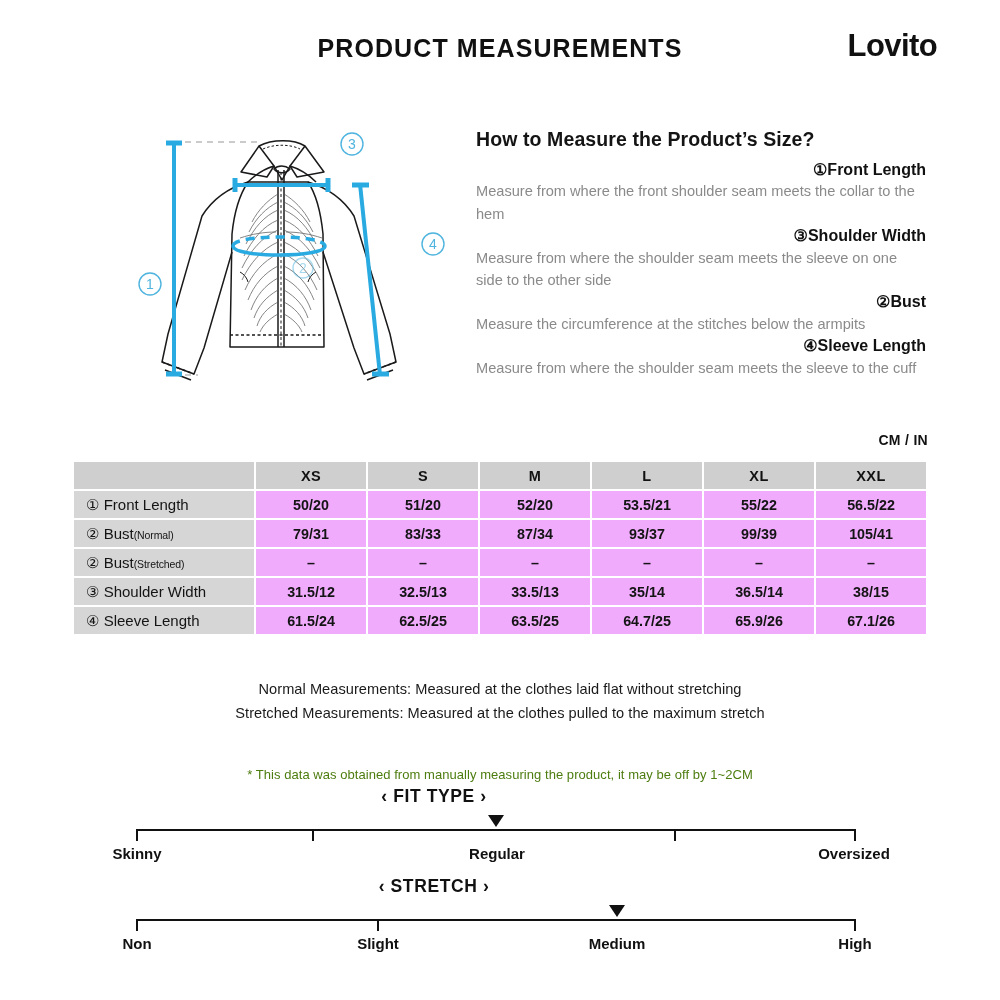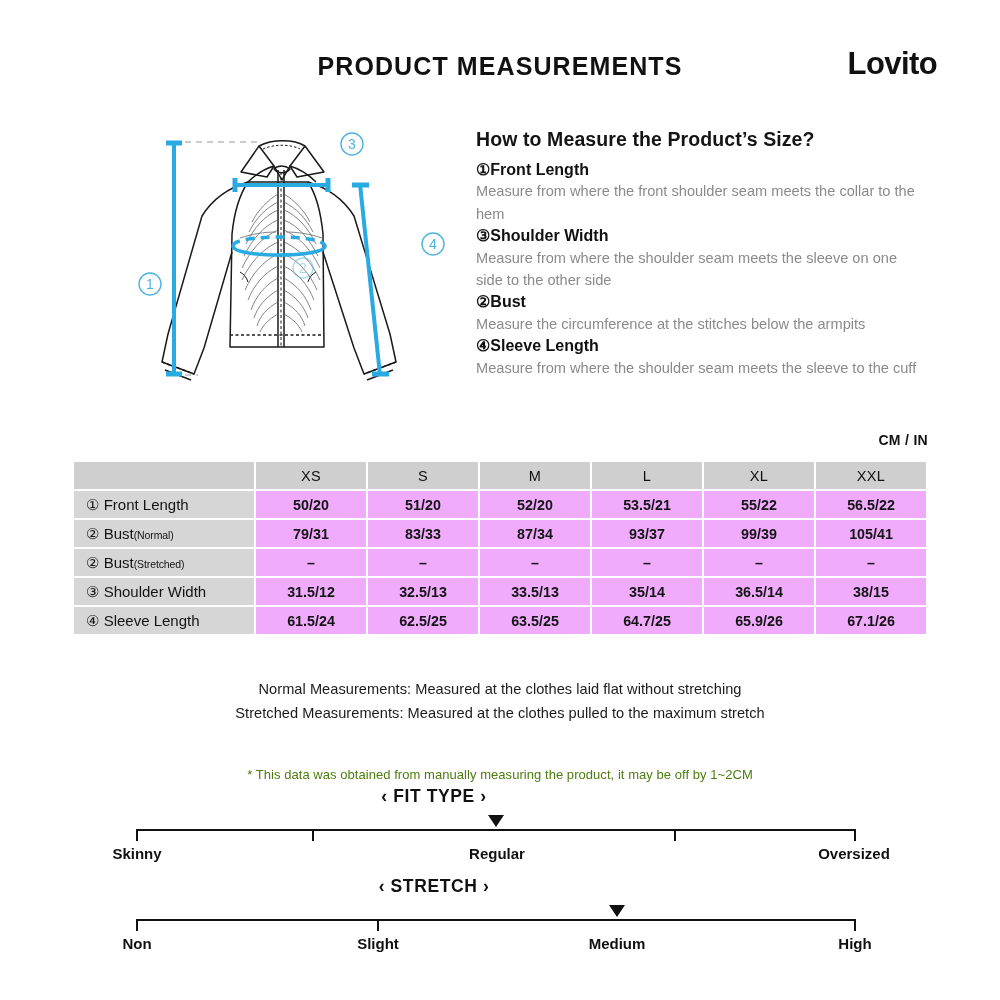--- a/index.html
+++ b/index.html
@@ -6,52 +6,52 @@
   html, body {
     width: 1000px; height: 1000px;
     background: #ffffff;
     font-family: "Liberation Sans", sans-serif;
     color: #1a1a1a;
     overflow: hidden;
   }
   #page { position: relative; width: 1000px; height: 1000px; }
 
   
-  #header { position: absolute; left: 0; top: 52px; width: 1000px; height: 46px; }
+  #header { position: absolute; left: 0; top: 34px; width: 1000px; height: 46px; }
   #main-title {
     position: absolute; left: 0; top: 0; width: 1000px;
     text-align: center;
     font-size: 25px; font-weight: bold; letter-spacing: 1.1px;
     color: #111;
   }
   #brand-logo {
     position: absolute; right: 63px; top: -6px;
     font-size: 31px; font-weight: bold; letter-spacing: -0.6px;
     color: #111;
   }
 
   
   #illustration { position: absolute; left: 128px; top: 122px; width: 340px; height: 315px; }
   #illustration svg { display: block; }
 
   
   #howto { position: absolute; left: 476px; top: 128px; width: 450px; }
   #howto-title { font-size: 19.5px; font-weight: bold; color: #141414; margin-bottom: 9px; letter-spacing: .1px; }
   .measure-item { margin-bottom: 0px; }
-  .measure-name { font-size: 16px; font-weight: bold; color: #111; line-height: 1.28; }
+  .measure-name { font-size: 16px; font-weight: bold; color: #111; line-height: 1.28; text-align: right; }
   .measure-desc { font-size: 14.6px; color: #8a8a8a; line-height: 1.53; margin-bottom: 1px; }
 
   
   #cm-in { position: absolute; right: 72px; top: 432px; font-size: 14px; font-weight: bold; color: #111; letter-spacing: .3px; }
 
   
   #size-table { position: absolute; left: 72px; top: 460px; width: 856px; border-collapse: separate; border-spacing: 2px 2px; }
   #size-table td, #size-table th { padding: 0; height: 27px; vertical-align: middle; }
   .th-blank { width: 180px; background: #cfcfcf; }
-  .th-size { background: #cfcfcf; font-size: 14.5px; font-weight: normal; text-align: center; color: #111; letter-spacing: .4px; }
+  .th-size { background: #cfcfcf; font-size: 14.5px; font-weight: bold; text-align: center; color: #111; letter-spacing: .4px; }
   .row-label { background: #d6d6d6; font-size: 15px; color: #141414; padding-left: 12px !important; text-align: left; white-space: nowrap; }
   .row-label .circ { font-size: 15px; }
   .row-label .sub { font-size: 10.5px; letter-spacing: -.1px; }
   .cell { background: #f0abfc; font-size: 14.3px; font-weight: bold; text-align: center; color: #141414; }
 
   
   #notes { position: absolute; left: 0; top: 678px; width: 1000px; text-align: center; }
   .note-line { font-size: 14.6px; color: #1a1a1a; line-height: 1.62; letter-spacing: .05px; }
   #disclaimer { position: absolute; left: 0; top: 767px; width: 1000px; text-align: center; font-size: 13px; color: #4d7c0f; letter-spacing: .05px; }
 

